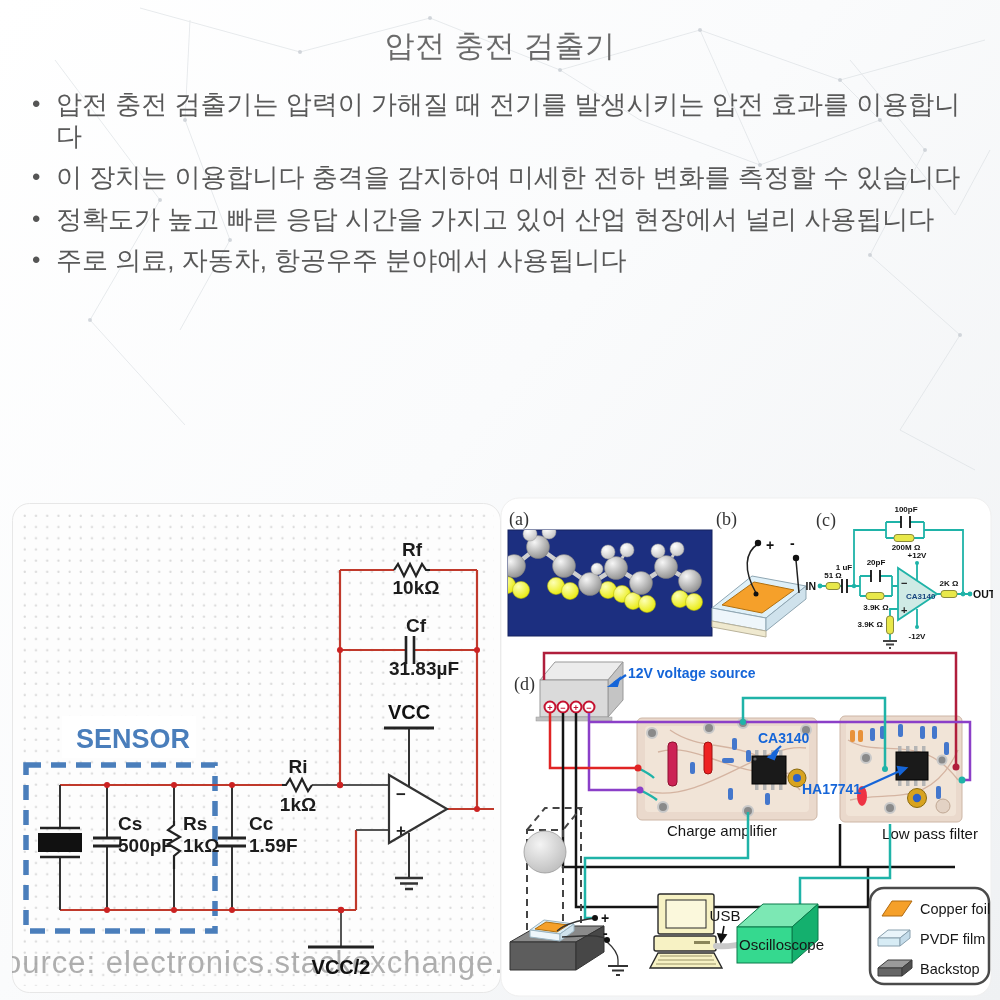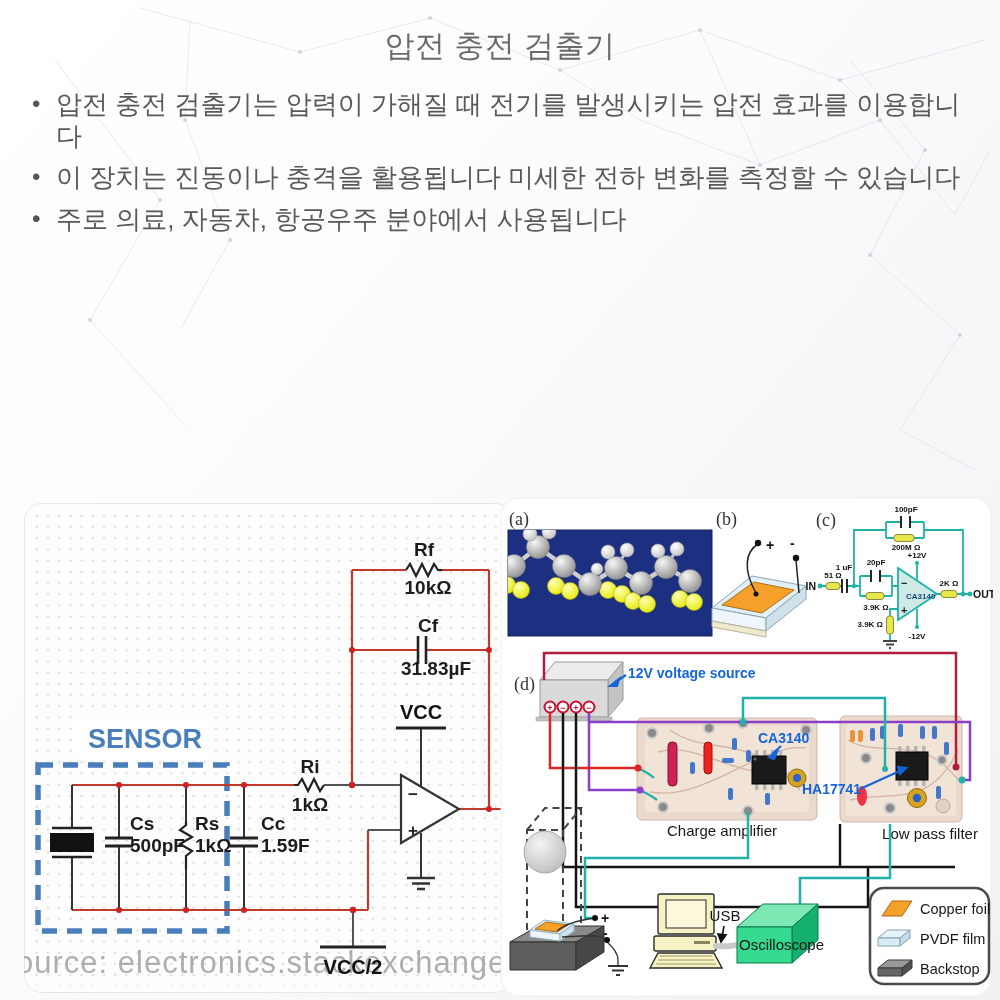--- a/index.html
+++ b/index.html
@@ -13,21 +13,21 @@
   #title{
     left:0;top:26px;width:1000px;text-align:center;
     font-size:30px;color:#6a6a6a;letter-spacing:.5px;
   }
   #bullets{left:30px;top:88px;width:948px;}
   .bullet{
     position:relative;padding-left:26px;margin-bottom:9px;
     font-size:26px;line-height:1.24;color:#595959;
   }
   .bullet .dot{position:absolute;left:2px;top:1px;font-size:24px;color:#555;}
-  #left-panel{left:24px;top:503px;width:489px;height:372px;}
+  #left-panel{left:12px;top:503px;width:489px;height:372px;}
   #right-panel{left:500px;top:490px;width:493px;height:510px;}
   svg{display:block;overflow:hidden;}
   .c-lbl{font:bold 19px "Liberation Sans",sans-serif;fill:#1c1c1c;}
   .c-big{font:bold 20px "Liberation Sans",sans-serif;fill:#111;}
   .sensor-t{font:bold 27px "Liberation Sans",sans-serif;fill:#4a7ebb;}
   .op-sym{font:bold 17px "Liberation Sans",sans-serif;fill:#222;}
   .wm{font:31px "Liberation Sans",sans-serif;fill:#9b9b9b;opacity:.8;letter-spacing:1px;}
   .fig-lbl{font:18px "Liberation Serif",serif;fill:#333;}
   .t8{font:bold 8px "Liberation Sans",sans-serif;fill:#111;}
   .t10{font:bold 10.5px "Liberation Sans",sans-serif;fill:#111;}
@@ -72,24 +72,25 @@
 
 <div id="title" class="layer">압전 충전 검출기</div>
 
 <div id="bullets" class="layer">
   <div class="bullet">
     <span class="dot">•</span>
     <span>압전 충전 검출기는 압력이 가해질 때 전기를 발생시키는 압전 효과를 이용합니다</span>
   </div>
   <div class="bullet">
     <span class="dot">•</span>
-    <span>이 장치는 진동이나 충격을 활용됩니다 미세한 전하 변화를 측정할 수 있습니다</span>
+    <span>이 장치는 이용합니다 충격을 감지하여 미세한 전하 변화를 측정할 수 있습니다</span>
   </div>
   <div class="bullet">
     <span class="dot">•</span>
+    <span>정확도가 높고 빠른 응답 시간을 가지고 있어 산업 현장에서 널리 사용됩니다</span>
   </div>
   <div class="bullet">
     <span class="dot">•</span>
     <span>주로 의료, 자동차, 항공우주 분야에서 사용됩니다</span>
   </div>
 </div>
 
 <div id="left-panel" class="layer">
 <svg width="489" height="490" viewBox="0 0 489 490">
   <defs>

